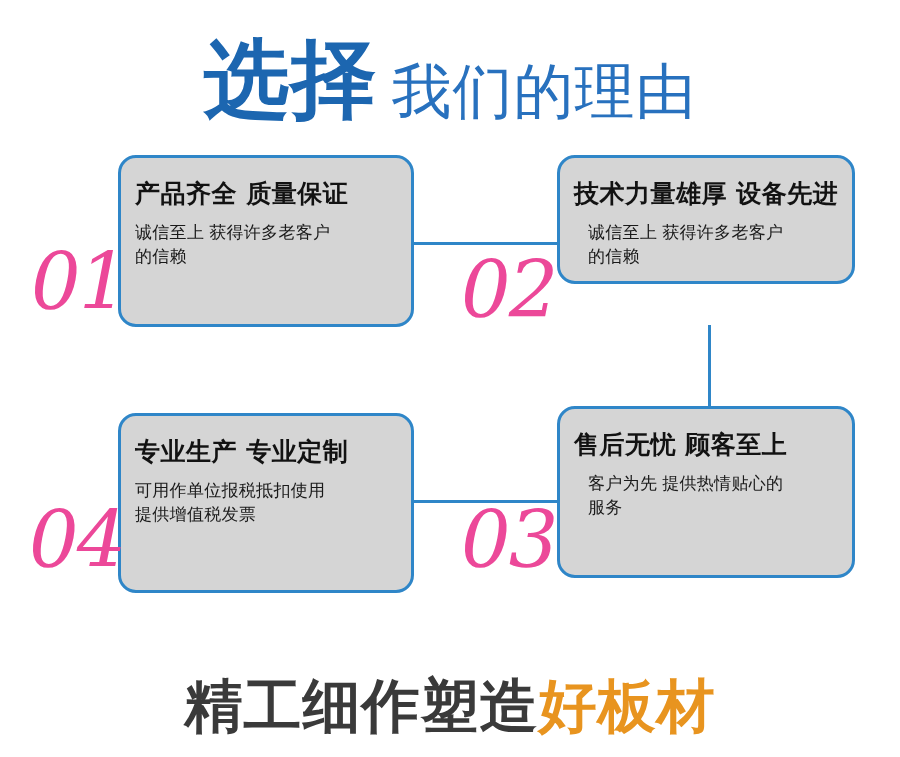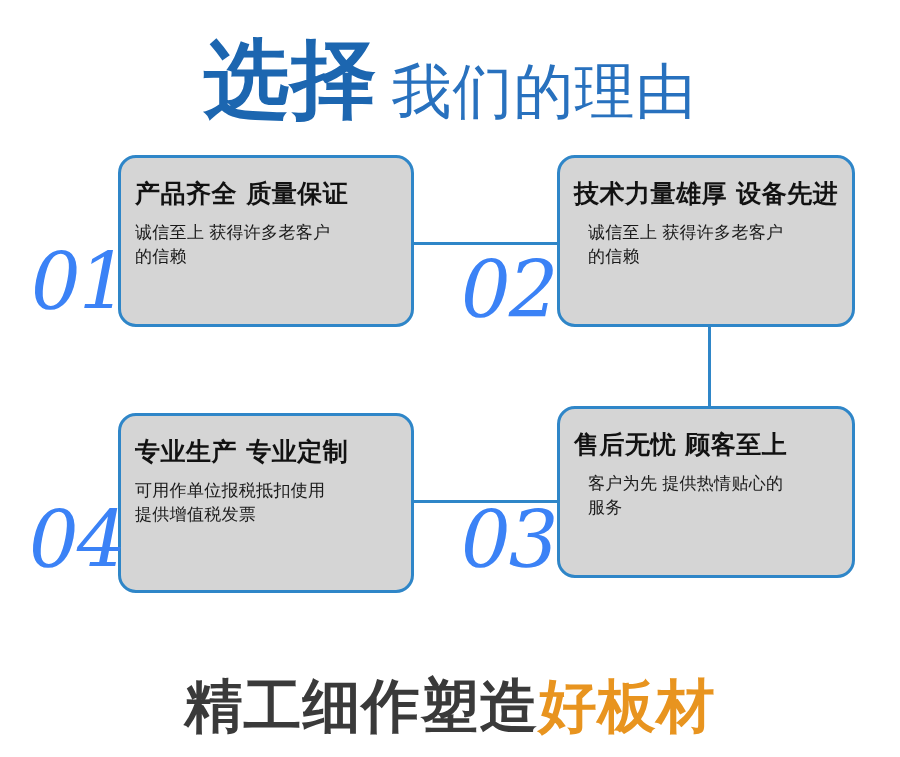--- a/index.html
+++ b/index.html
@@ -80,34 +80,34 @@
     font-weight: 400;
     color: #1a1a1a;
     line-height: 1.45;
     letter-spacing: 0.3px;
     font-family: "Liberation Sans", "DejaVu Sans", sans-serif;
   }
   .card-body div { white-space: nowrap; }
 
   
   #card-01 { left: 118px; top: 155px;  width: 296px; height: 172px; }
-  #card-02 { left: 557px; top: 155px;  width: 298px; height: 172px; }
+  #card-02 { left: 557px; top: 155px;  width: 298px; height: 129px; }
   #card-04 { left: 118px; top: 413px;  width: 296px; height: 180px; }
   #card-03 { left: 557px; top: 406px;  width: 298px; height: 172px; }
 
   #card-02 .card-body,
   #card-03 .card-body { padding-left: 14px; }
 
   
   .number {
     position: absolute;
     font-size: 78px;
     font-weight: 400;
     font-style: italic;
-    color: #3b82f6;
+    color: #ec4899;
     line-height: 1;
     letter-spacing: -2px;
     z-index: 4;
     font-family: "DejaVu Serif", "Liberation Serif", serif;
   }
   #num-01 { left: 31px;  top: 243px; }
   #num-02 { left: 461px; top: 251px; }
   #num-04 { left: 29px;  top: 501px; }
   #num-03 { left: 461px; top: 501px; }
 

